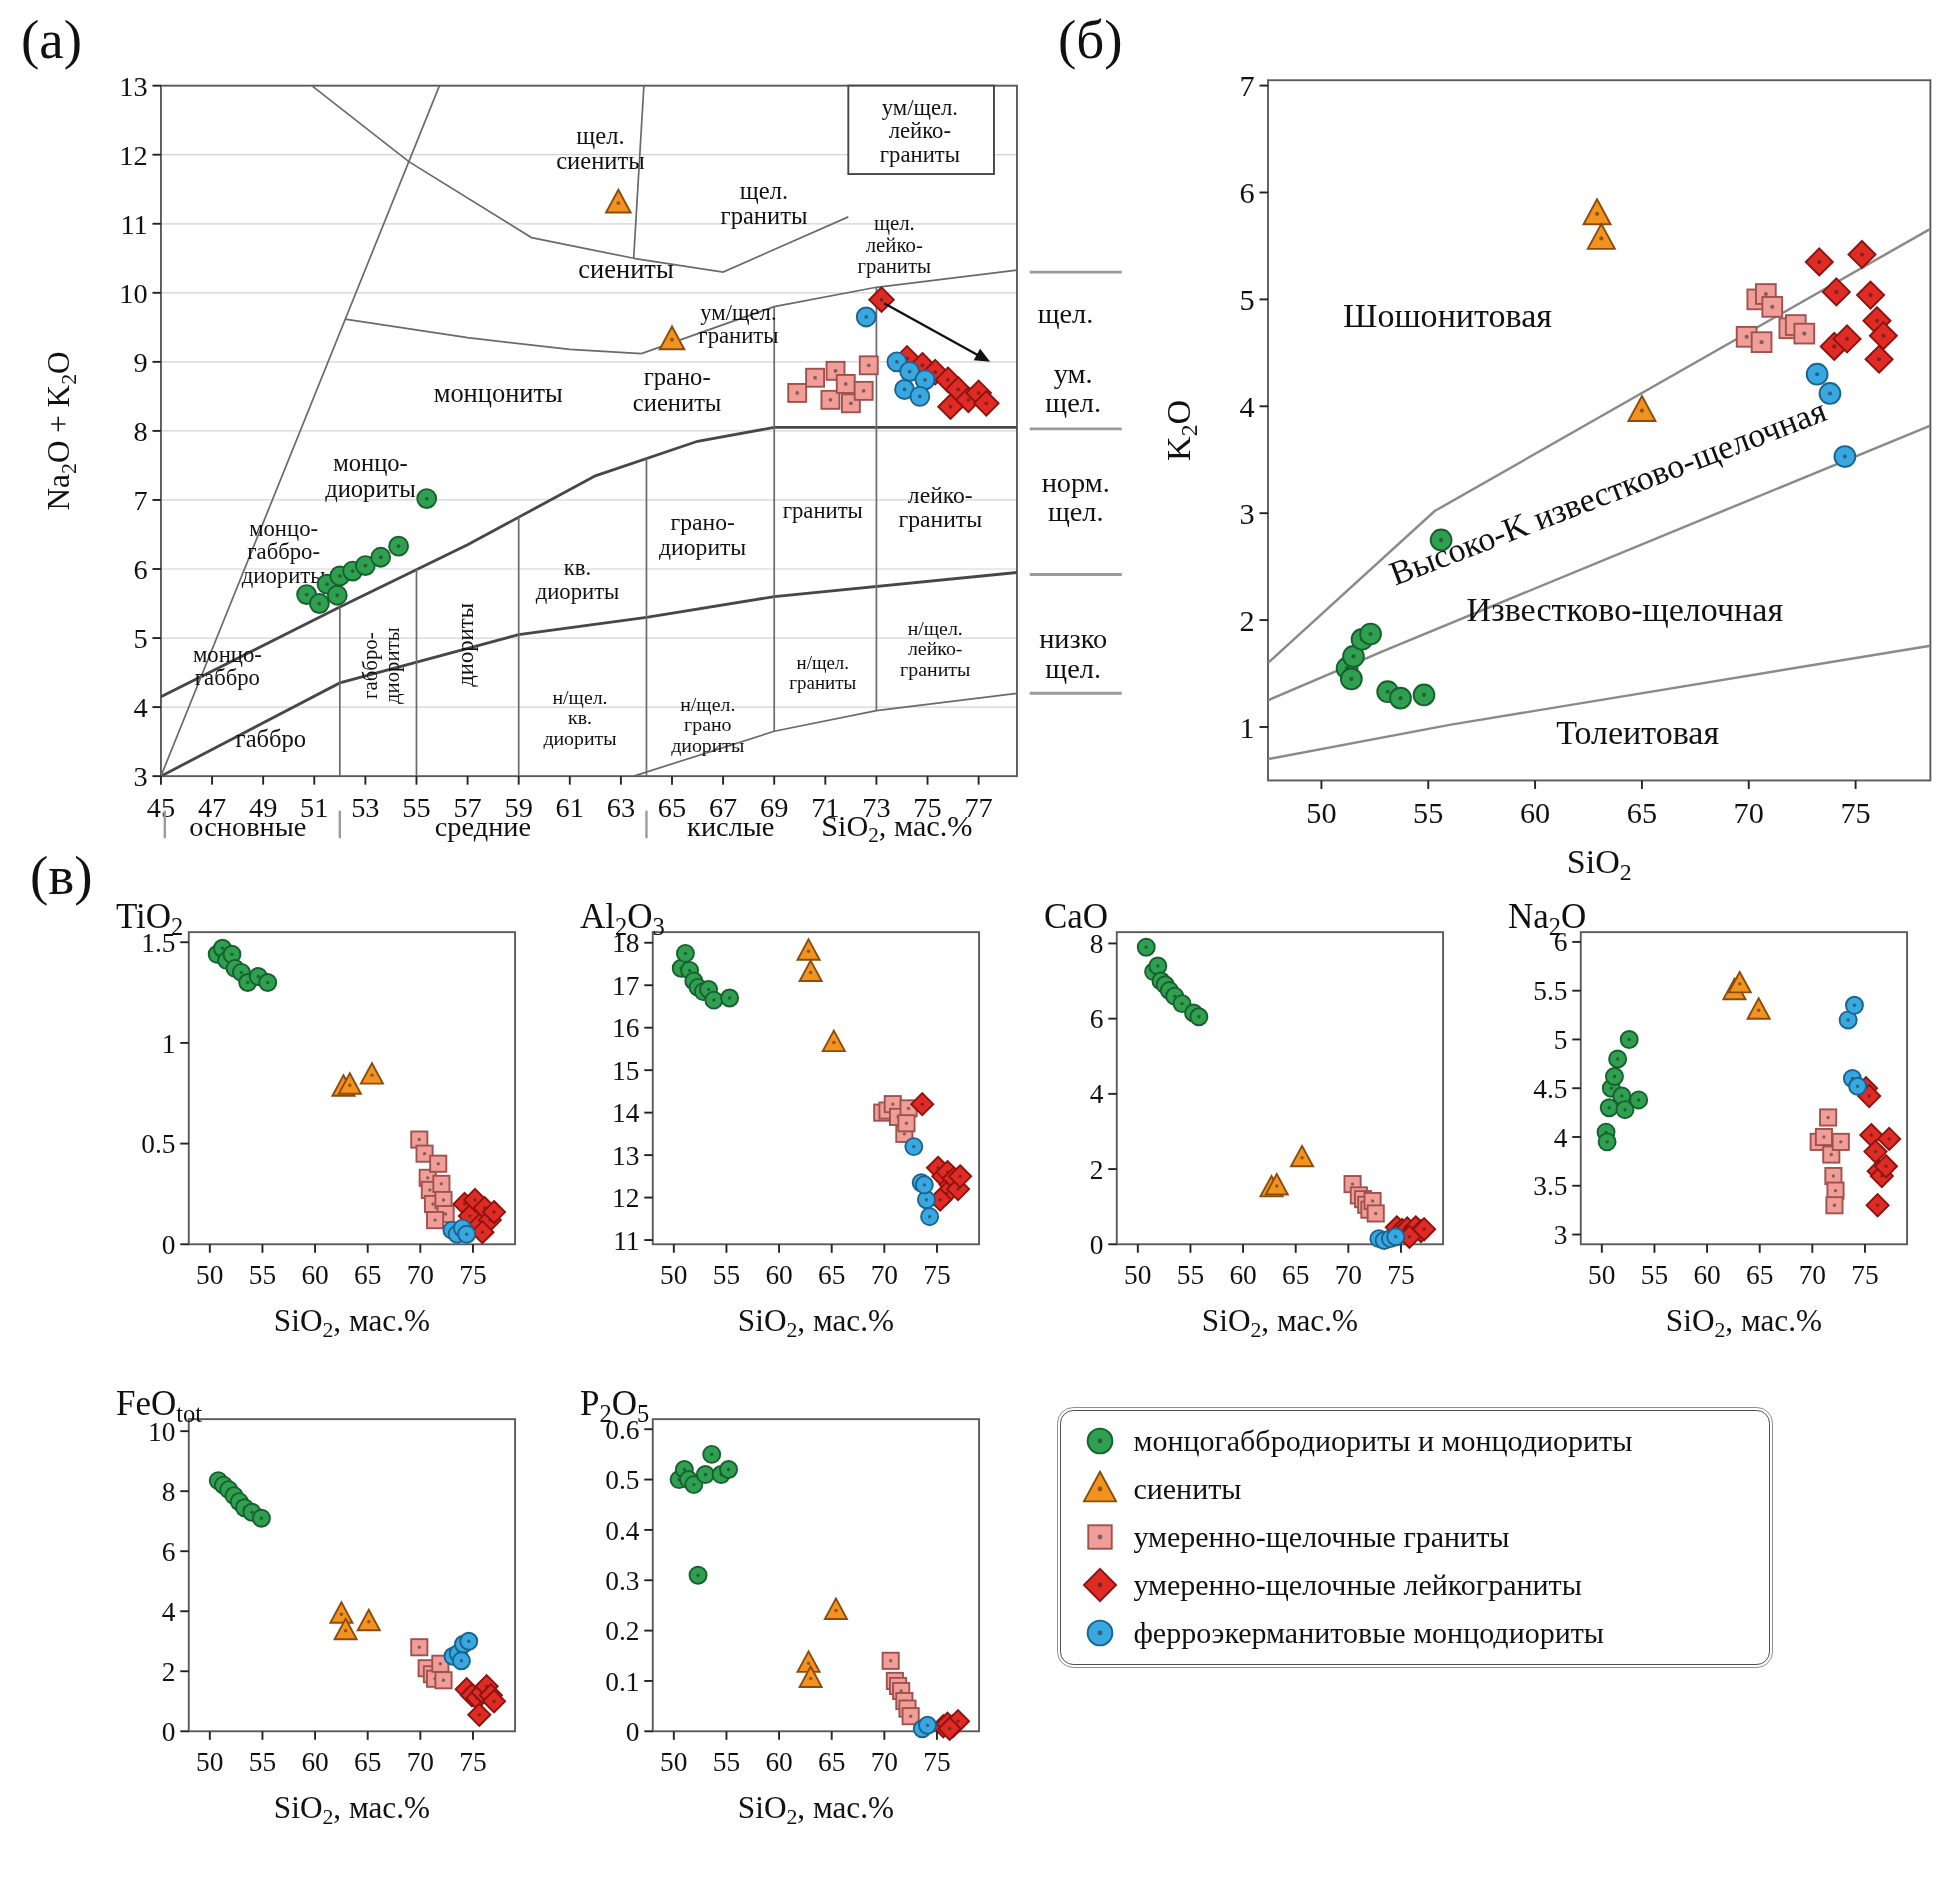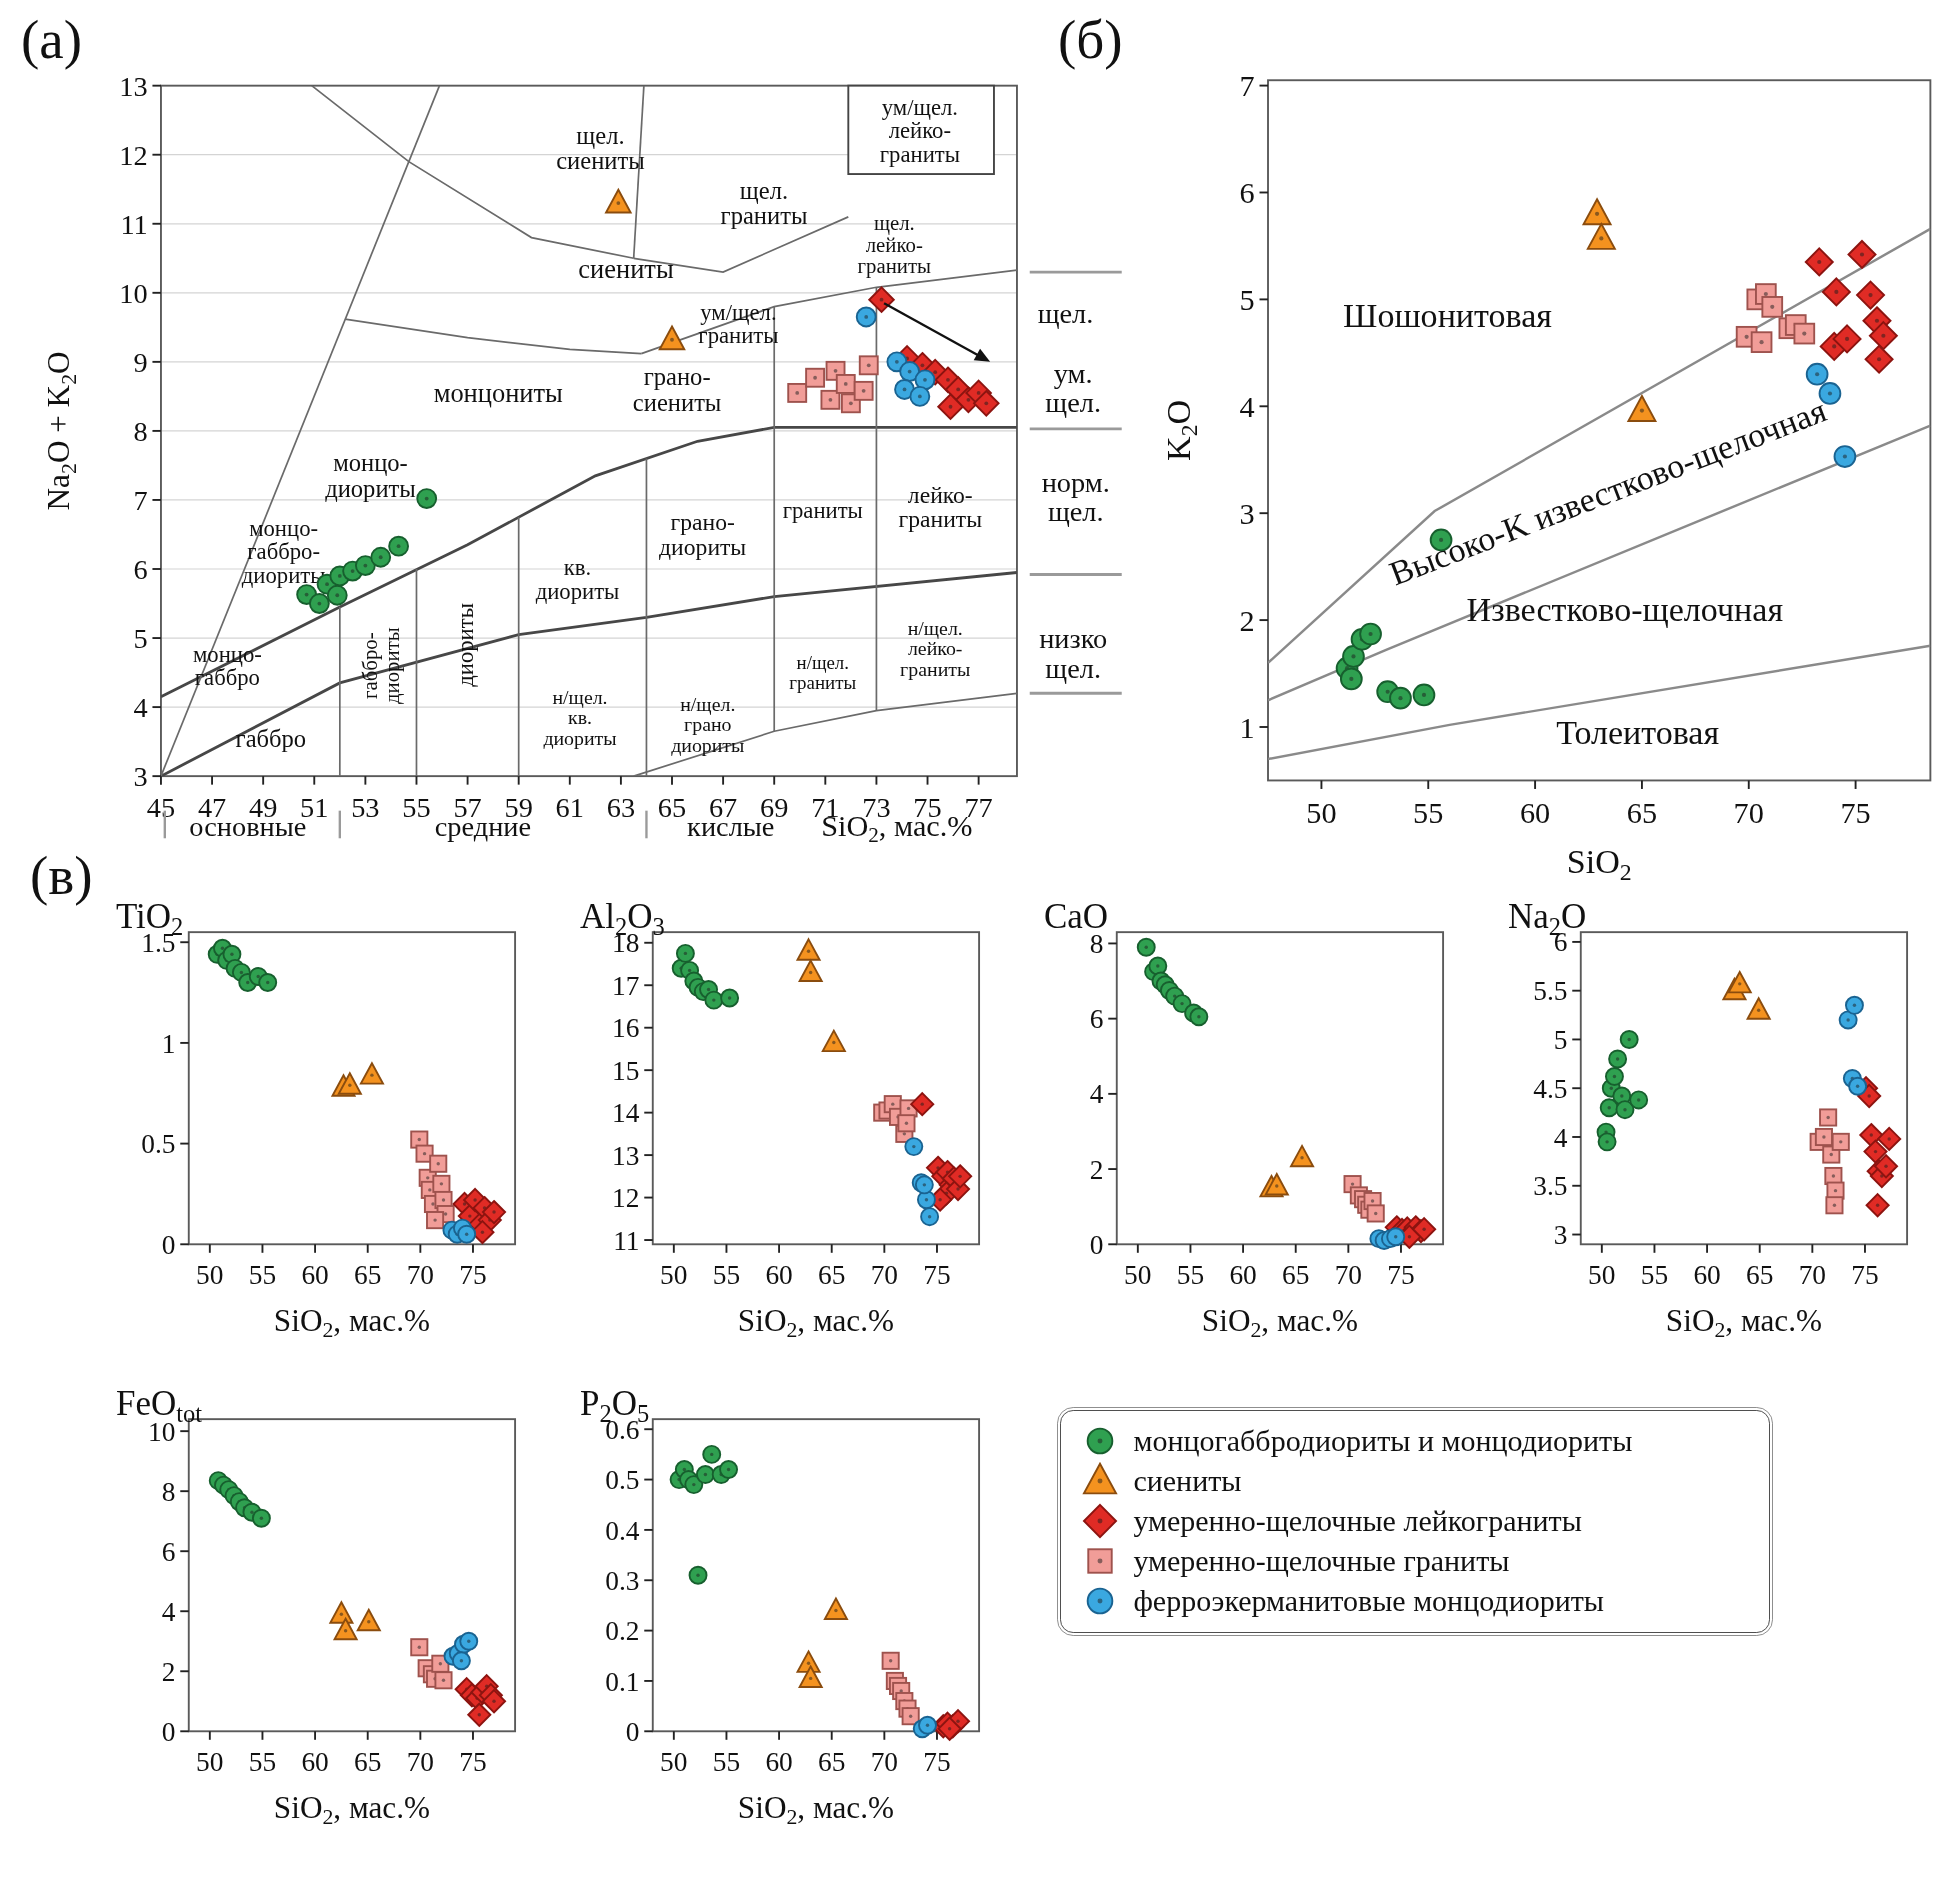--- a/index.html
+++ b/index.html
@@ -11,21 +11,21 @@
   #pl-b{left:1058px;top:7.6px;}
   #pl-v{left:30px;top:844px;}
   #chart-tas{left:19px;top:9.5px;}
   #chart-k2o{left:1126px;top:14px;}
   #chart-tio2{left:80px;top:880px;}
   #chart-al2o3{left:544px;top:880px;}
   #chart-cao{left:1008px;top:880px;}
   #chart-na2o{left:1472px;top:880px;}
   #chart-feo{left:80px;top:1367px;}
   #chart-p2o5{left:544px;top:1367px;}
-  #legend{position:absolute;left:1060px;top:1410px;width:674px;display:flex;flex-direction:column;gap:2px;padding:11.4px 17px;border:1.9px solid #4f4f4f;border-radius:13.2px;outline:1.9px solid #8f8f8f;outline-offset:2.8px;background:#fff;}
+  #legend{position:absolute;left:1060px;top:1410px;width:674px;display:flex;flex-direction:column;gap:10px;padding:11.4px 17px;border:1.9px solid #4f4f4f;border-radius:13.2px;outline:1.9px solid #8f8f8f;outline-offset:2.8px;background:#fff;}
   .legend-row{display:flex;align-items:center;gap:11.4px;font-size:30px;color:#111;}
   .legend-row svg{flex:0 0 auto;}
 </style>
 </head>
 <body>
 
 <div id="canvas">
   <div class="panel-label" id="pl-a">(а)</div>
   <div class="panel-label" id="pl-b">(б)</div>
   <div class="panel-label" id="pl-v">(в)</div>
@@ -1153,31 +1153,31 @@
       </div>
       <div class="legend-row">
         <svg viewBox="0 0 46 40" width="44" height="38">
           <path d="M 23 1.8000000000000007 L 39.900000000000006 33 L 6.099999999999998 33 Z" fill="#f4921f" stroke="#8a4c0e" stroke-width="2"></path>
           <circle cx="23" cy="20" r="2.6" fill="rgba(30,30,30,0.5)"></circle>
         </svg>
         <span>сиениты</span>
       </div>
       <div class="legend-row">
         <svg viewBox="0 0 46 40" width="44" height="38">
+          <rect x="10.65" y="7.65" width="24.7" height="24.7" fill="#f19d98" stroke="#9e524d" stroke-width="2"></rect>
+          <circle cx="23" cy="20" r="2.6" fill="rgba(30,30,30,0.5)"></circle>
+        </svg>
+        <span>умеренно-щелочные граниты</span>
+      </div>
+      <div class="legend-row">
+        <svg viewBox="0 0 46 40" width="44" height="38">
           <path d="M 23 3.099999999999998 L 39.900000000000006 20 L 23 36.900000000000006 L 6.099999999999998 20 Z" fill="#e02b25" stroke="#8c1410" stroke-width="2"></path>
           <circle cx="23" cy="20" r="2.6" fill="rgba(30,30,30,0.5)"></circle>
         </svg>
         <span>умеренно-щелочные лейкограниты</span>
-      </div>
-      <div class="legend-row">
-        <svg viewBox="0 0 46 40" width="44" height="38">
-          <rect x="10.65" y="7.65" width="24.7" height="24.7" fill="#f19d98" stroke="#9e524d" stroke-width="2"></rect>
-          <circle cx="23" cy="20" r="2.6" fill="rgba(30,30,30,0.5)"></circle>
-        </svg>
-        <span>умеренно-щелочные граниты</span>
       </div>
       <div class="legend-row">
         <svg viewBox="0 0 46 40" width="44" height="38">
           <circle cx="23" cy="20" r="13" fill="#3aa8e0" stroke="#1a6391" stroke-width="2"></circle>
           <circle cx="23" cy="20" r="2.6" fill="rgba(30,30,30,0.5)"></circle>
         </svg>
         <span>ферроэкерманитовые монцодиориты</span>
       </div>
     </div>
 </div>

